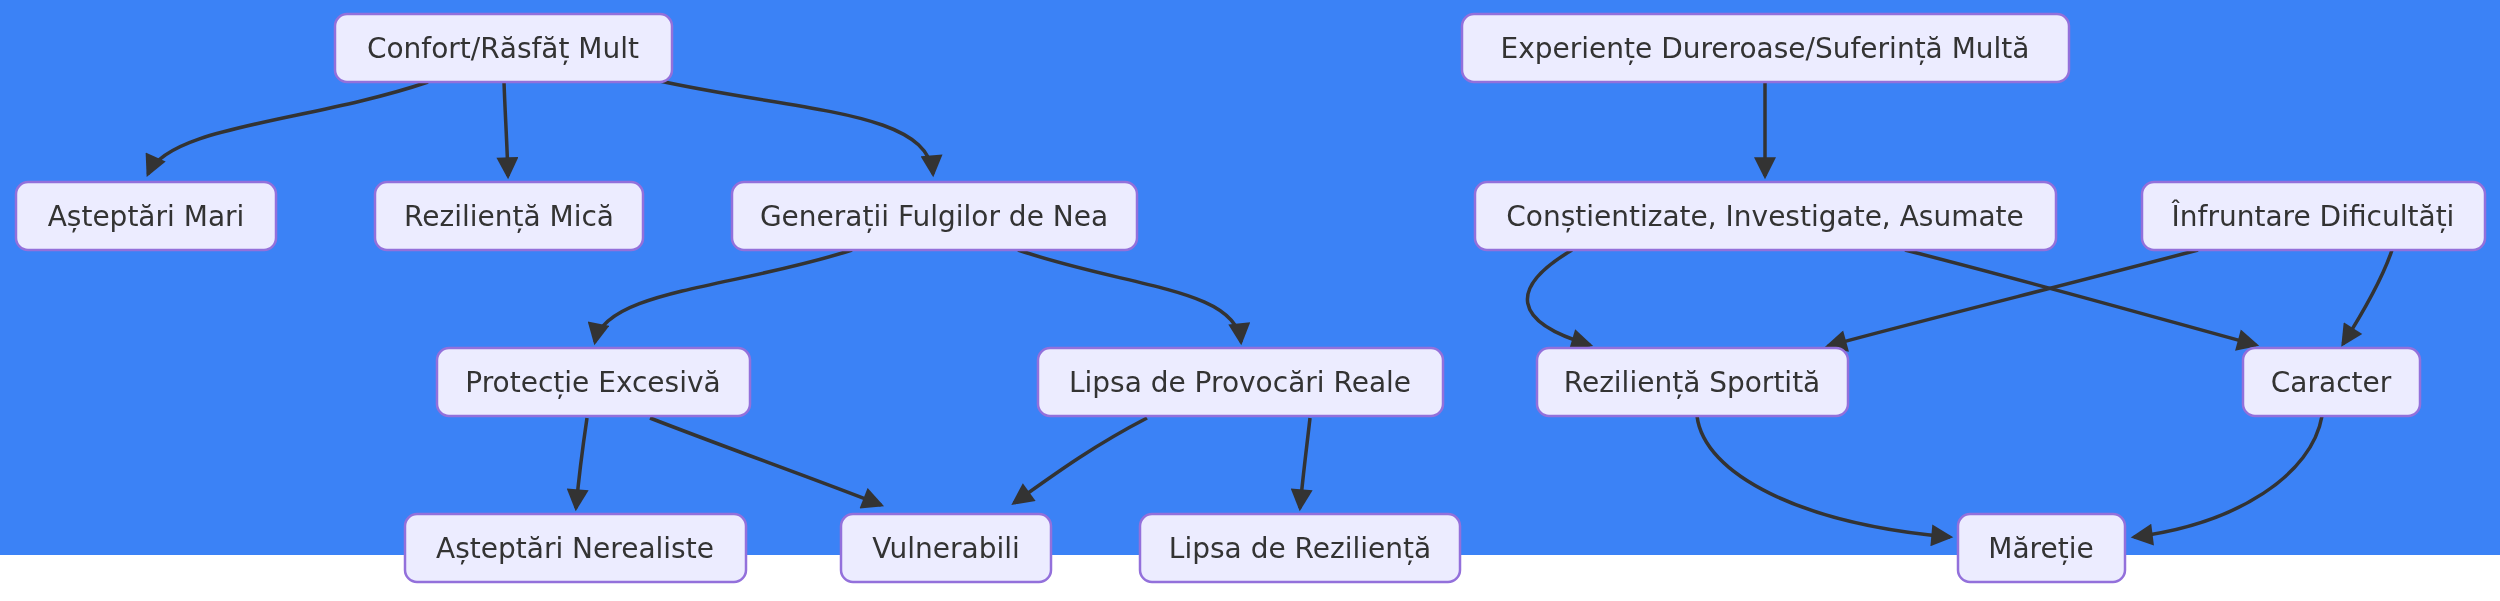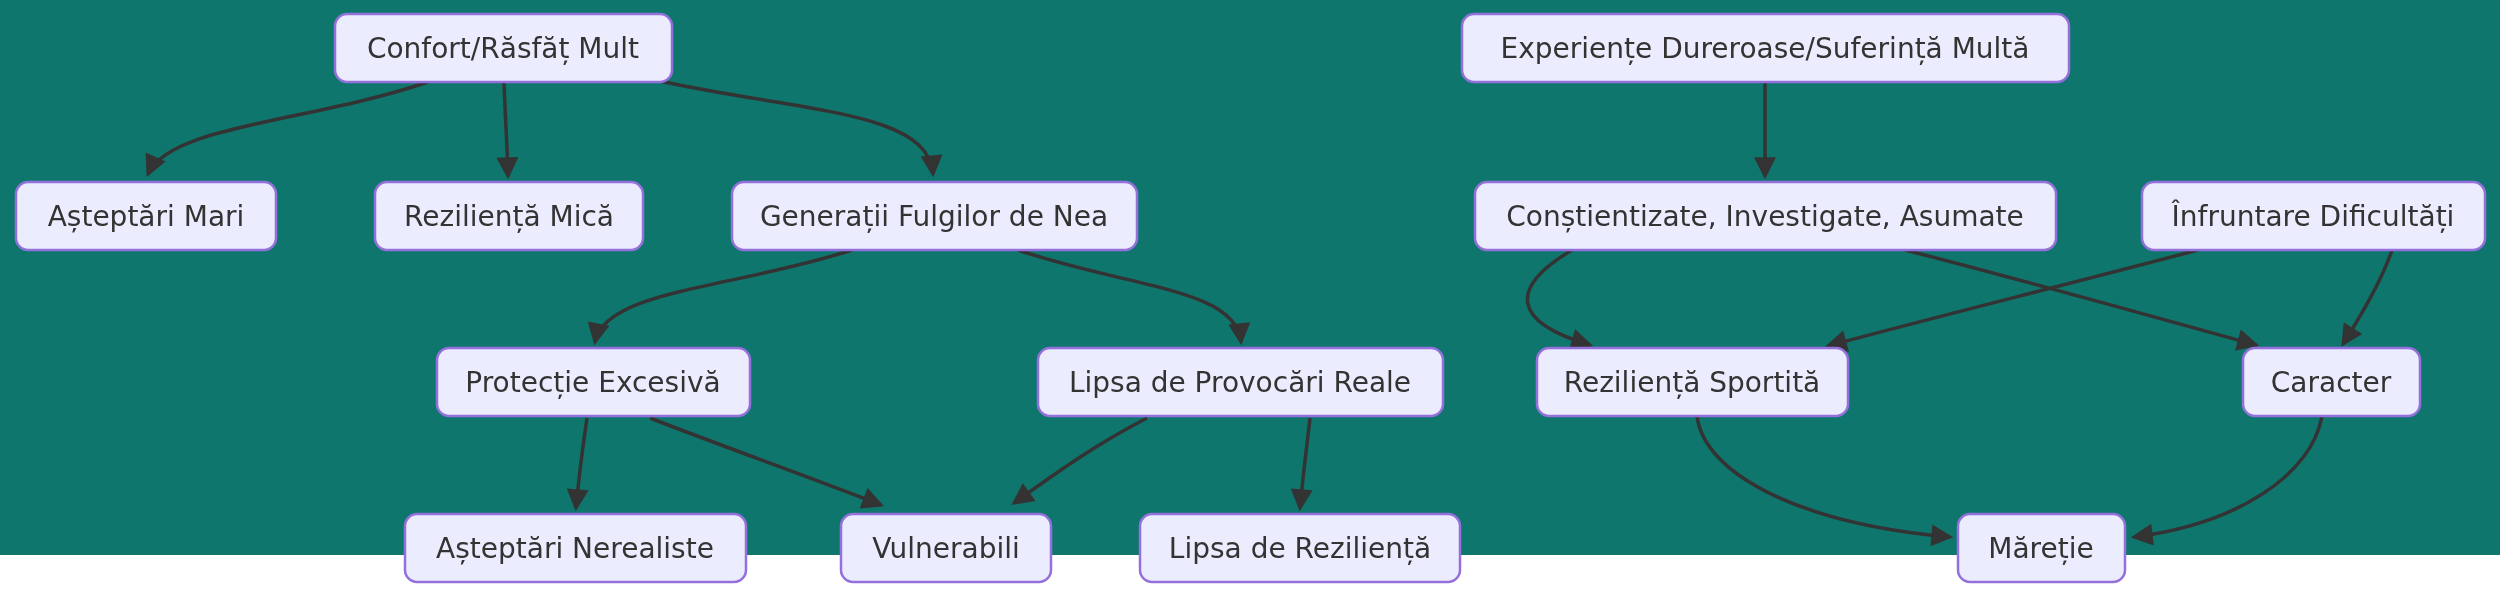--- a/index.html
+++ b/index.html
@@ -7,21 +7,21 @@
     padding: 0;
     background: #ffffff;
     width: 2500px;
     height: 601px;
     overflow: hidden;
   }
   .canvas-wrap {
     position: relative;
     width: 2500px;
     height: 555px;
-    background: #0f766e;
+    background: #3b82f6;
     text-align: center;
   }
   svg { display: block; }
   .edge {
     fill: none;
     stroke: #333333;
     stroke-width: 3.5px;
   }
   .node-box {
     fill: #ECECFF;

